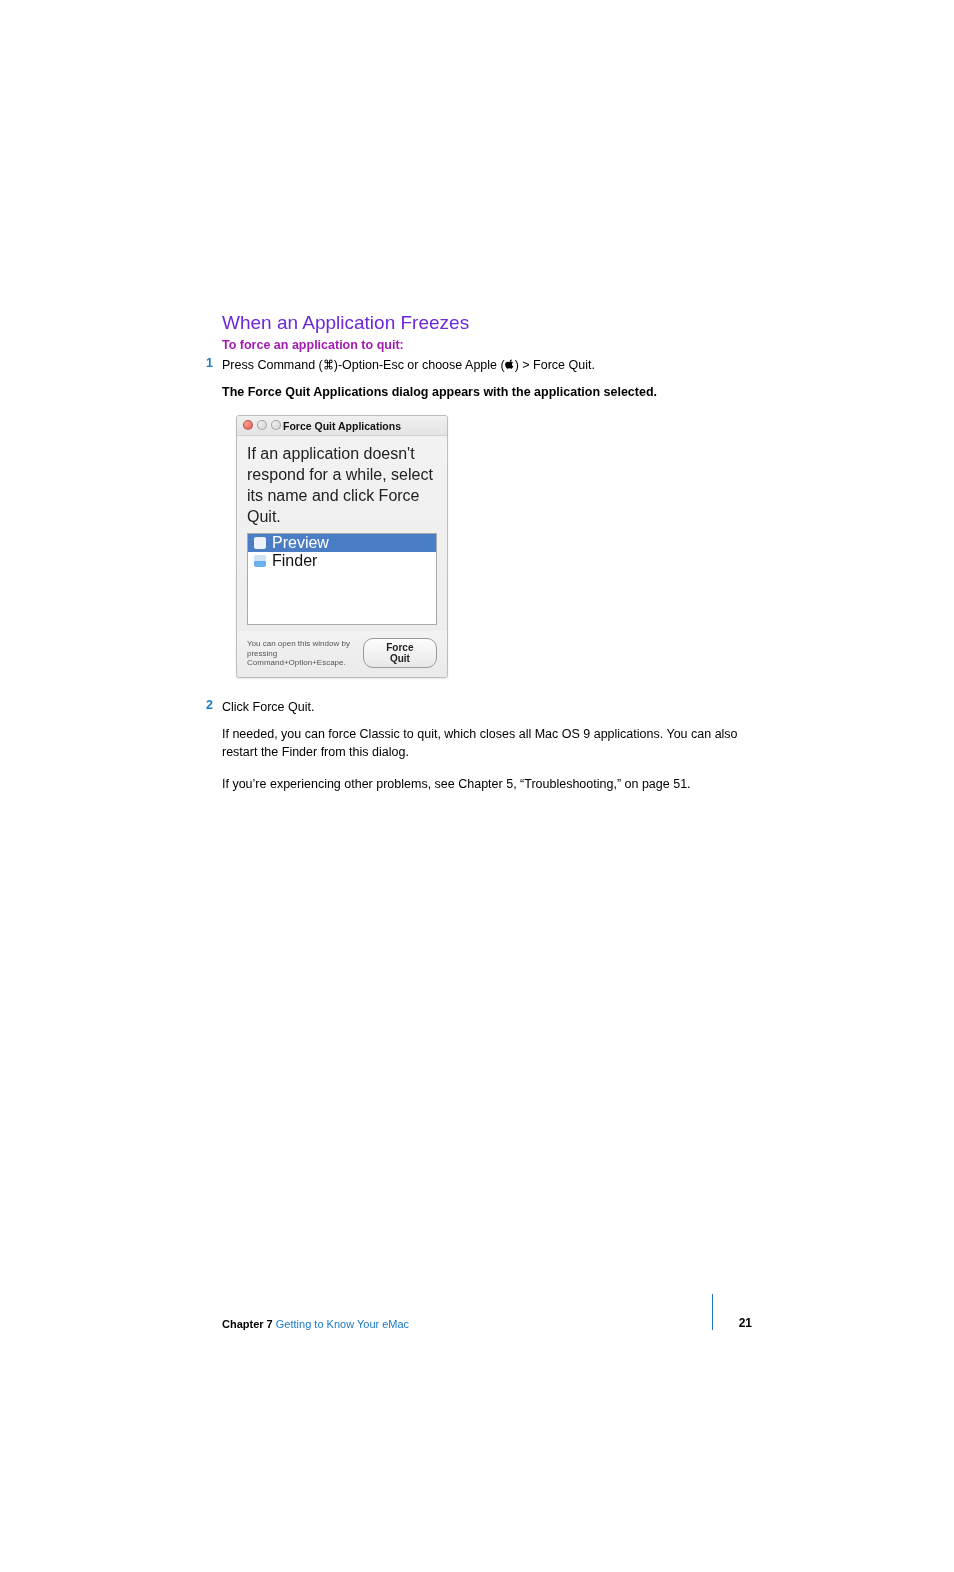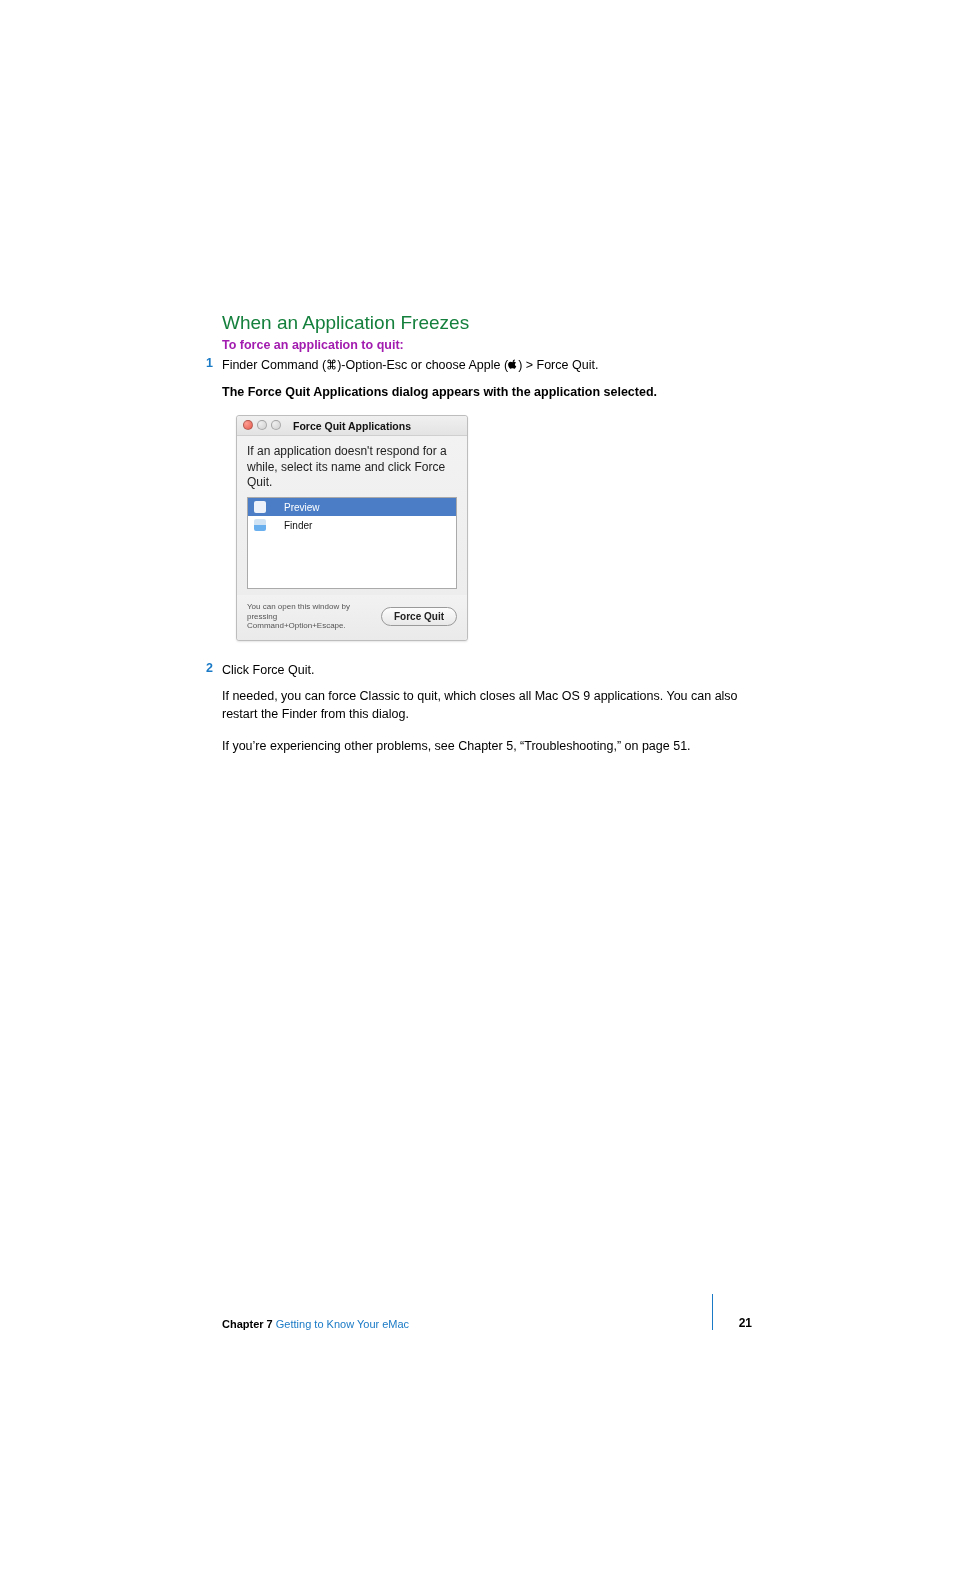--- a/index.html
+++ b/index.html
@@ -11,21 +11,21 @@
     height: 1572px;
     position: relative;
   }
   .content {
     position: absolute;
     left: 222px;
     top: 312px;
     width: 530px;
   }
   .heading {
-    color: #15803d;
+    color: #6d28d9;
     font-size: 19px;
     font-weight: 400;
     margin-bottom: 4px;
   }
   .body-text {
     font-size: 12.5px;
     line-height: 1.45;
     color: #000;
     margin-bottom: 14px;
   }
@@ -56,21 +56,21 @@
     vertical-align: -1px;
   }
   .apple-glyph svg { width: 10px; height: 12px; }
   .cmd-glyph {
     display: inline-block;
     vertical-align: -1px;
   }
   .cmd-glyph svg { width: 11px; height: 11px; }
   .dialog-image {
     margin: 0 0 20px 14px;
-    width: 232px;
+    width: 212px;
     font-family: "Lucida Grande", -apple-system, sans-serif;
   }
   .dialog-window {
     border: 1px solid #bdbdbd;
     border-radius: 3px;
     background: #f7f7f7;
     font-size: 10px;
     color: #111;
     box-shadow: 0 1px 2px rgba(0,0,0,0.1);
   }
@@ -100,38 +100,38 @@
     border: 1px solid rgba(0,0,0,0.25);
   }
   .tl-close { background: radial-gradient(circle at 30% 30%, #ff9d93, #e45b4d); }
   .tl-min   { background: radial-gradient(circle at 30% 30%, #eee, #d0d0d0); }
   .tl-zoom  { background: radial-gradient(circle at 30% 30%, #eee, #d0d0d0); }
   .dialog-body {
     padding: 8px 10px 6px 10px;
     background: linear-gradient(#f2f2f2, #ededed);
   }
   .dialog-body p {
-    font-size: 12px;
+    font-size: 16px;
     line-height: 1.3;
     margin-bottom: 6px;
     color: #222;
   }
   .app-list {
     background: #fff;
     border: 1px solid #aaa;
     height: 92px;
     overflow: hidden;
   }
   .app-row {
     display: flex;
     align-items: center;
     height: 18px;
     padding: 0 6px;
-    font-size: 10px;
-    gap: 18px;
+    font-size: 16px;
+    gap: 6px;
   }
   .app-row.selected {
     background: #4a7dc6;
     color: #fff;
   }
   .app-row.selected .app-icon { background: #fff; opacity: 0.9; }
   .app-icon {
     width: 12px;
     height: 12px;
     border-radius: 2px;
@@ -196,21 +196,21 @@
 <body>
 
 <div class="content">
   <div class="heading">When an Application Freezes</div>
 
   <div class="subhead">To force an application to quit:</div>
 
   <div class="step-row">
     <span class="step-num">1</span>
     <div class="step-text">
-      <span>Finder Command (</span><span class="cmd-glyph"><svg viewBox="0 0 24 24">
+      <span>Press Command (</span><span class="cmd-glyph"><svg viewBox="0 0 24 24">
             <path fill="#000" d="M7 1a4 4 0 0 0 0 8h2v6H7a4 4 0 1 0 4 4v-2h2v2a4 4 0 1 0 4-4h-2V9h2a4 4 0 1 0-4-4v2h-2V5a4 4 0 0 0-4-4zm0 2a2 2 0 0 1 2 2v2H7a2 2 0 0 1 0-4zm10 0a2 2 0 1 1 0 4h-2V5a2 2 0 0 1 2-2zM11 9h2v6h-2V9zM7 17h2v2a2 2 0 1 1-2-2zm8 0h2a2 2 0 1 1-2 2v-2z"></path>
           </svg></span><span>)-Option-Esc or choose Apple (</span><span class="apple-glyph"><svg viewBox="0 0 24 24">
             <path fill="#000" d="M16.4 1.5c0 1.4-.6 2.7-1.5 3.6-.9 1-2.4 1.7-3.7 1.6-.2-1.3.5-2.7 1.4-3.6.9-1 2.5-1.7 3.8-1.6zM20 17.3c-.5 1.1-.9 1.9-1.6 2.9-1 1.4-2.3 3.2-4 3.2-1.5 0-1.9-1-3.9-1s-2.5 1-4 1c-1.7 0-3-1.6-3.9-3-2.7-4-3-8.6-1.3-11.1 1.2-1.8 3.1-2.8 4.9-2.8 1.8 0 3 1 4.3 1 1.3 0 2.1-1 4.2-1 1.6 0 3.3.9 4.5 2.4-4 2.2-3.3 7.9.8 8.4z"></path>
           </svg></span><span>) &gt; Force Quit.</span>
     </div>
   </div>
 
   <p class="body-text" style="margin-top:6px;font-weight:bold;">The Force Quit Applications dialog appears with the application selected.</p>
 
   <div class="dialog-image">

